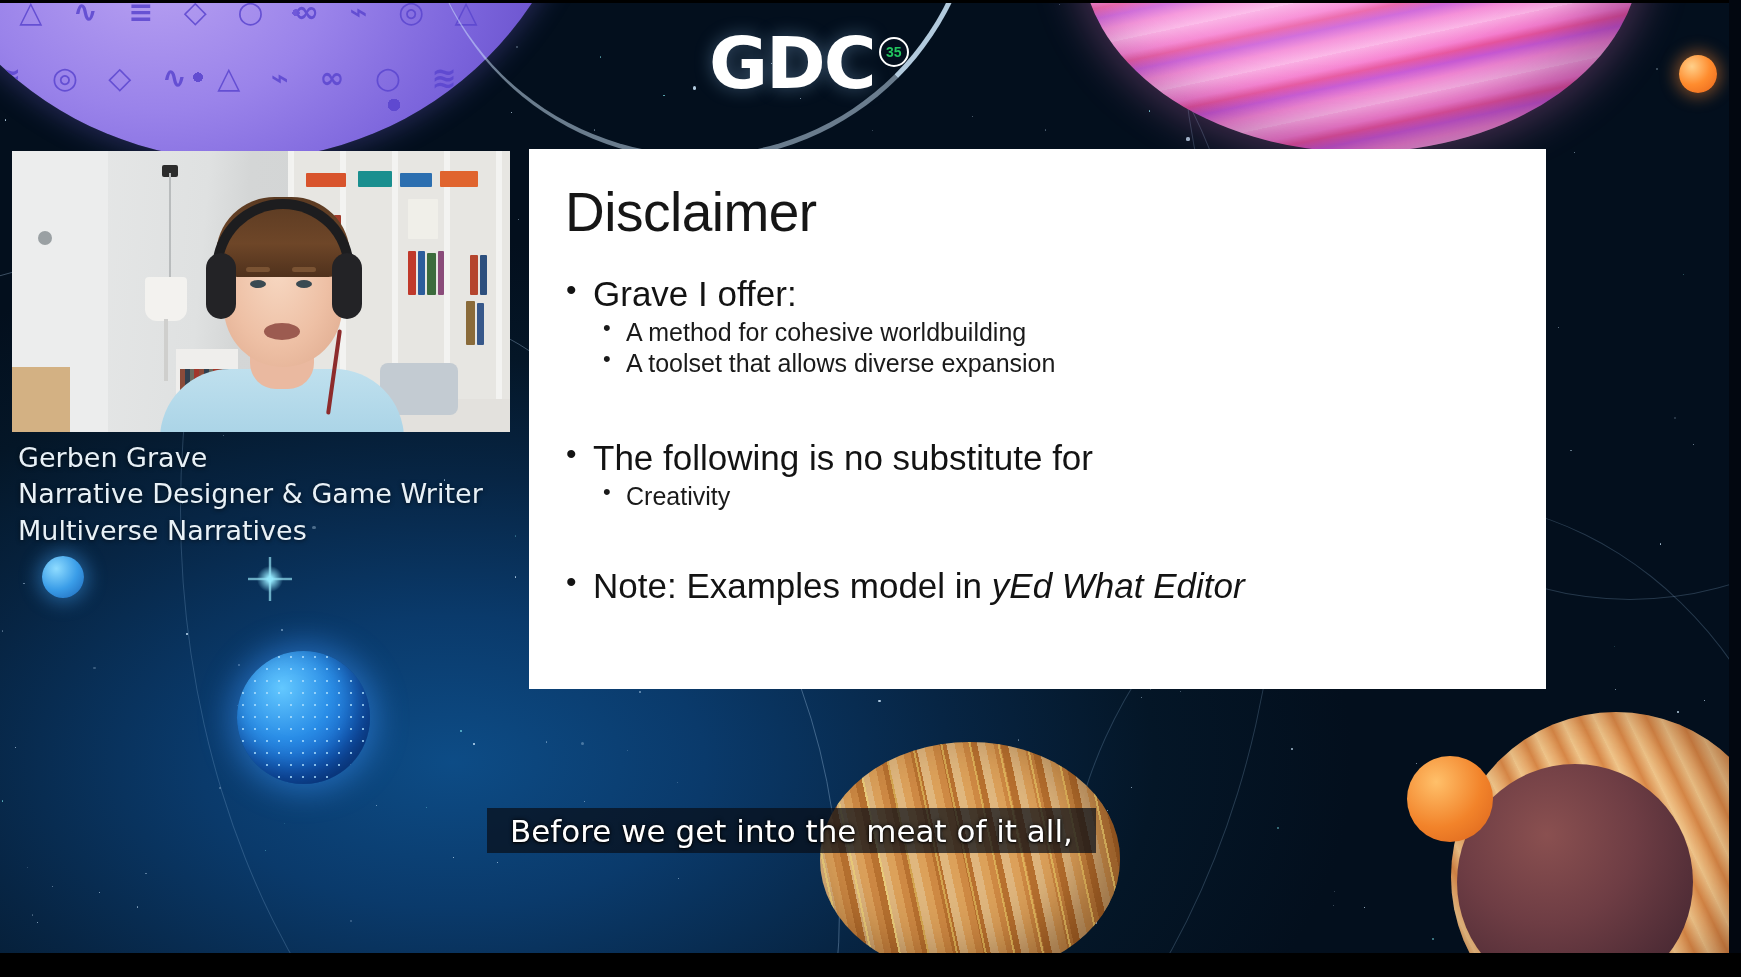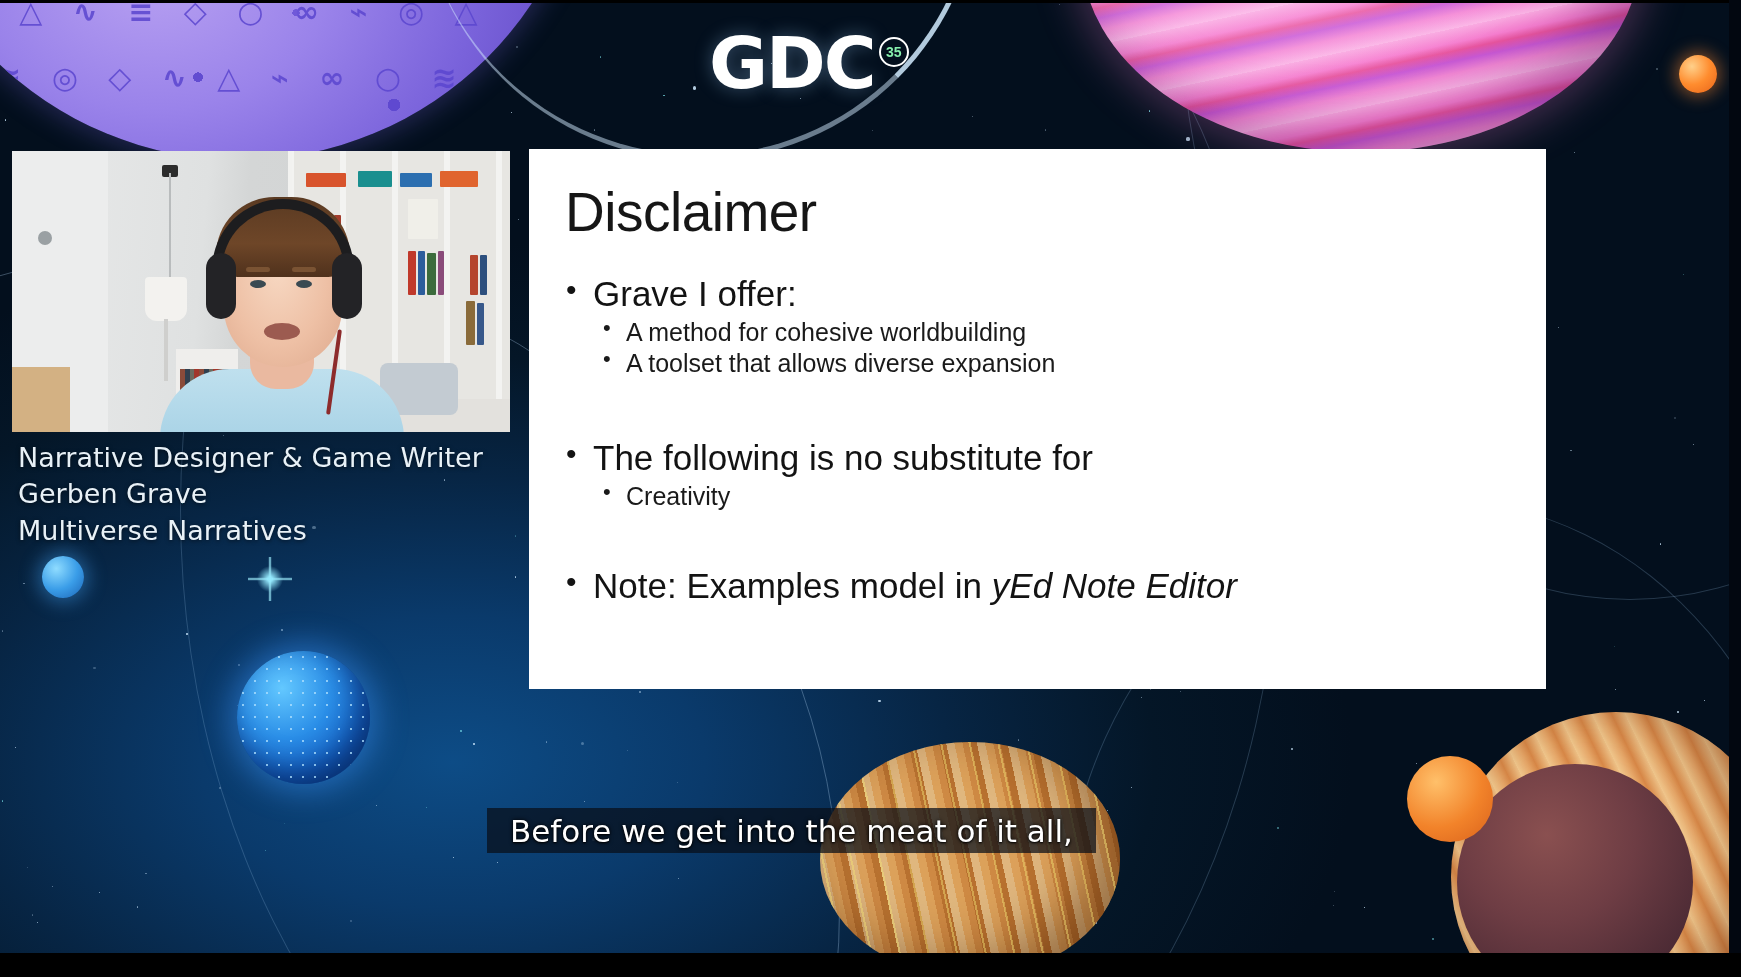--- a/index.html
+++ b/index.html
@@ -147,21 +147,21 @@
     user-select:none;
   }
   .gdc-logo .wordmark{
     font-size:72px; font-weight:800; color:#ffffff; letter-spacing:-2px; line-height:.86;
     font-family:"DejaVu Sans", sans-serif;
     text-shadow:0 0 18px rgba(160,210,255,.35);
   }
   .gdc-logo .badge{
     width:30px;height:30px;border-radius:50%;border:2px solid #fff;
     display:flex;align-items:center;justify-content:center;
-    font-size:14px;font-weight:700;color:#86efac;margin-top:4px;
+    font-size:14px;font-weight:700;color:#22c55e;margin-top:4px;
   }
 
   
   .webcam{
     position:absolute; left:12px; top:151px; width:498px; height:281px;
     overflow:hidden; background:#cfd3d6;
   }
   .wc-wall{ position:absolute; inset:0; background:linear-gradient(95deg,#e9eaea 0%, #dfe1e1 38%, #d4d6d6 46%, #cfd2d2 100%); }
   .wc-wallpanel{ position:absolute; left:0; top:0; width:96px; height:281px; background:#eceded; }
   .wc-doorknob{ position:absolute; left:26px; top:80px; width:14px; height:14px; border-radius:50%; background:#9aa0a3; }
@@ -571,22 +571,22 @@
       <div class="wc-eye" style="left:124px; top:89px;"></div>
       <div class="wc-mouth"></div>
       <div class="wc-hs-band"></div>
       <div class="wc-hs-cup" style="left:34px; top:62px;"></div>
       <div class="wc-hs-cup" style="left:160px; top:62px;"></div>
       <div class="wc-hs-mic"></div>
     </div>
   </div>
 
   <div class="speaker-block">
+    <div>Gerben Grave</div>
     <div>Narrative Designer &amp; Game Writer</div>
-    <div>Gerben Grave</div>
     <div>Multiverse Narratives</div>
   </div>
 
   <div class="slide">
     <div class="slide-title">Disclaimer</div>
 
     <div class="slide-body">
       <ul class="lvl1">
 
         <li>
@@ -602,21 +602,21 @@
         <li>
           <span class="b1">The following is no substitute for</span>
           <ul class="lvl2">
             <li>Creativity</li>
           </ul>
         </li>
 
         <div class="spacer-md"></div>
 
         <li>
-          <span class="b1"><span>Note: Examples model in </span><em class="ital">yEd Note Editor</em></span>
+          <span class="b1"><span>Note: Examples model in </span><em class="ital">yEd What Editor</em></span>
         </li>
 
       </ul>
     </div>
   </div>
 
 
   <div class="caption">
     <span>Before we get into the meat of it all,</span>
   </div>

